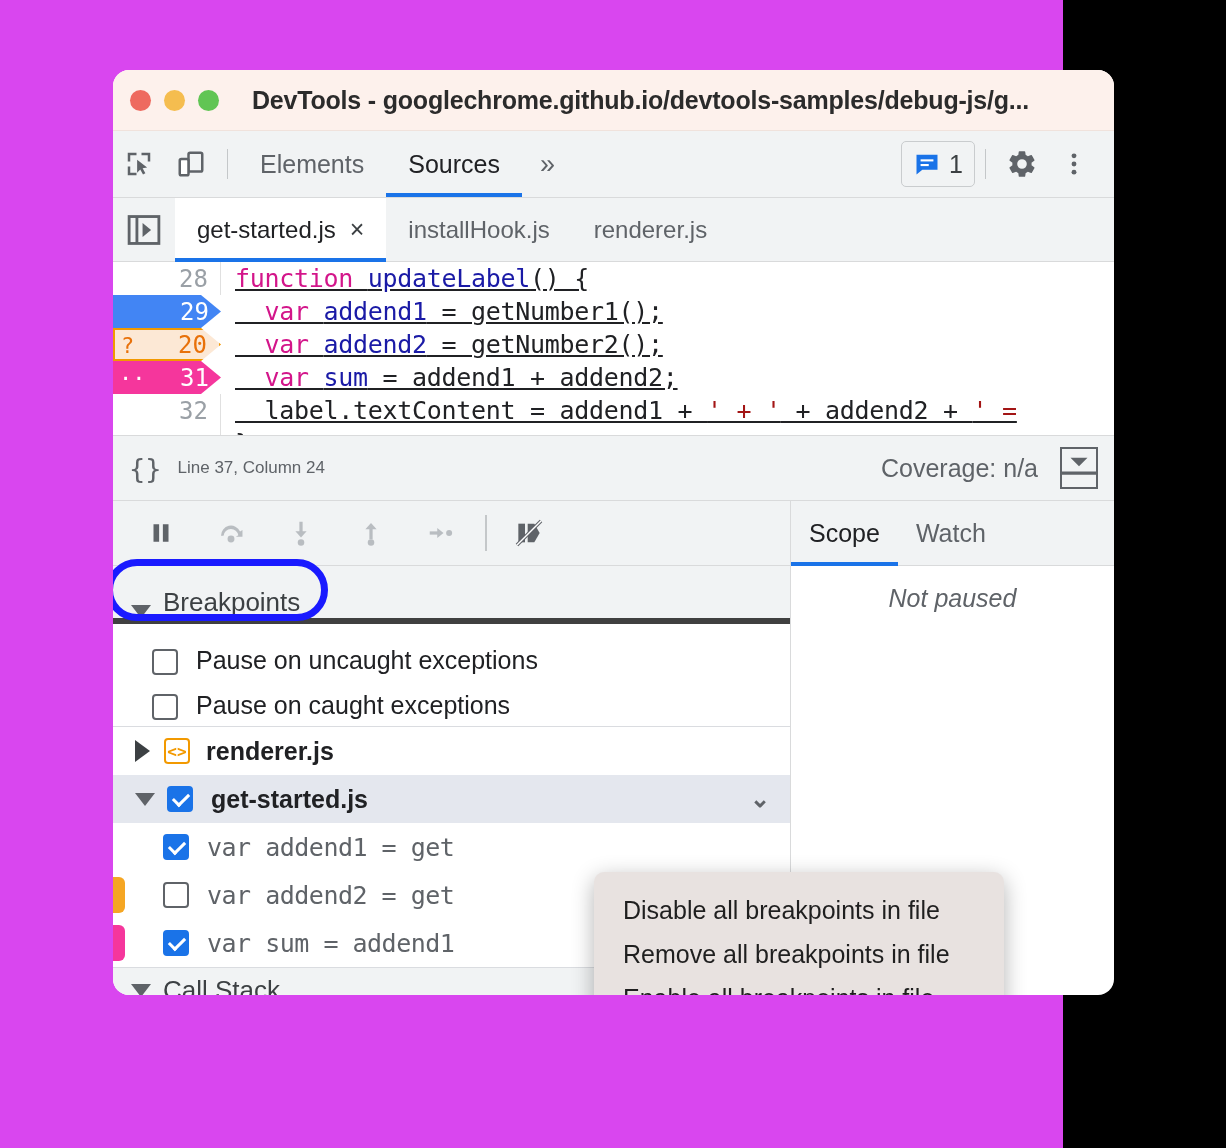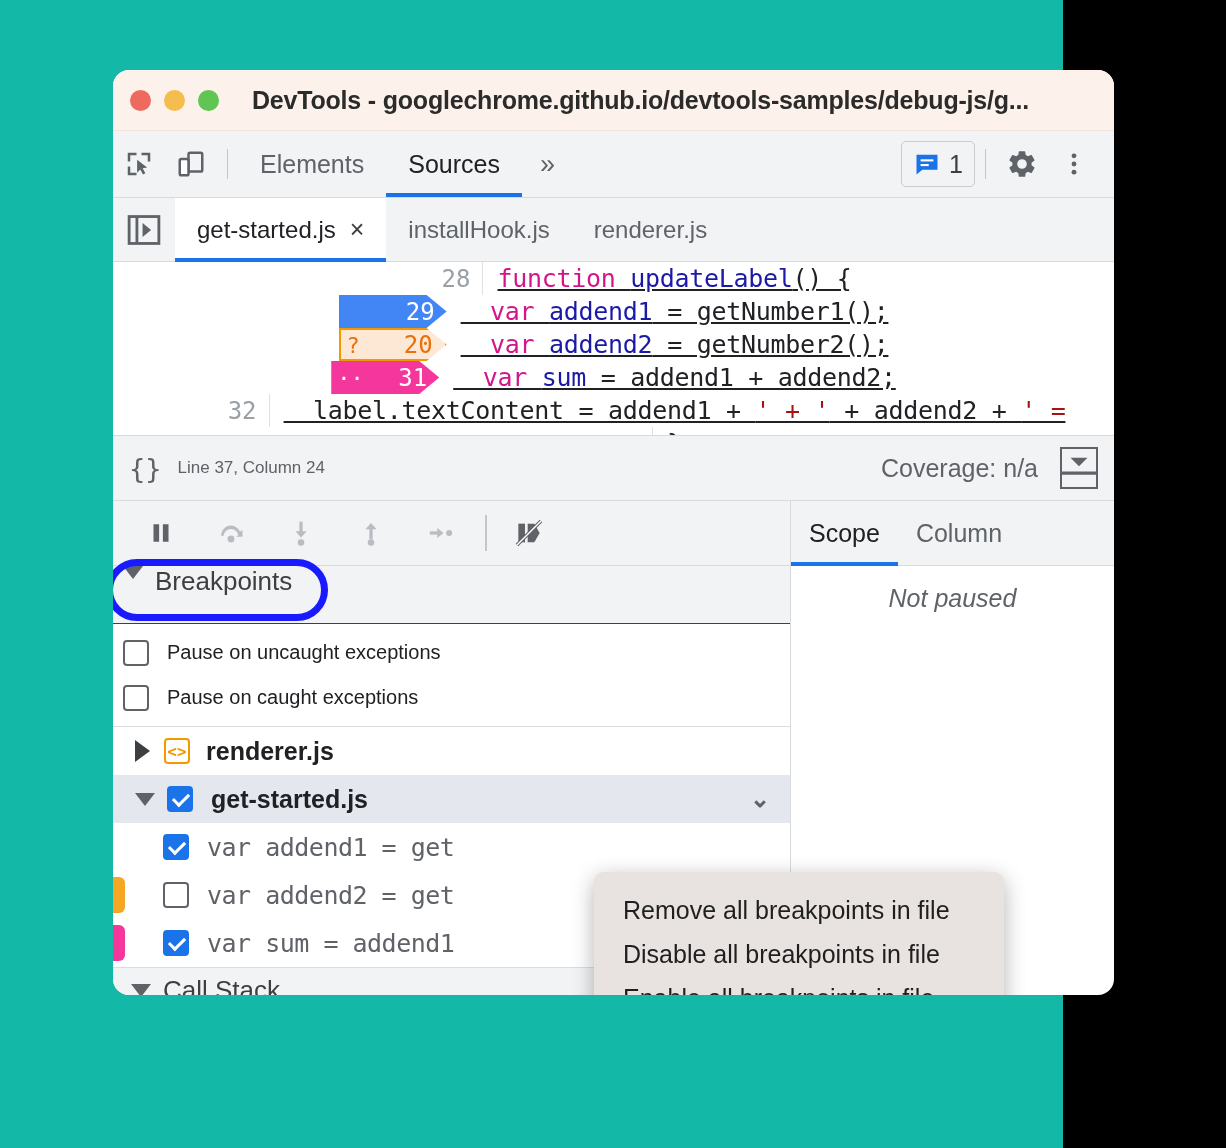--- a/index.html
+++ b/index.html
@@ -8,21 +8,21 @@
     background: #000000;
     width: 1226px;
     height: 1148px;
     overflow: hidden;
     font-family: "Liberation Sans", sans-serif;
   }
   #root {
     position: relative;
     width: 1063px;
     height: 1148px;
-    background: #14b8a6;
+    background: #d946ef;
   }
 
   
   #window {
     position: absolute;
     left: 113px;
     top: 70px;
     width: 1001px;
     height: 925px;
     background: #ffffff;
@@ -170,21 +170,20 @@
     background: #ffffff;
     position: relative;
     overflow: hidden;
     font-family: "DejaVu Sans Mono", monospace;
   }
   .code-line {
     height: 33px;
     display: flex;
     align-items: center;
     position: relative;
-    justify-content: center;
   }
   .gutter {
     width: 108px;
     flex: 0 0 auto;
     height: 33px;
     position: relative;
     display: flex;
     align-items: center;
     justify-content: flex-end;
     box-sizing: border-box;
@@ -303,24 +302,24 @@
     background: #c4c7c9;
     margin: 0 16px 0 0;
     flex: 0 0 auto;
   }
 
   
   #bp-header {
     height: 58px;
     background: #f1f3f4;
     display: flex;
-    align-items: flex-start;
-    padding-left: 10px;
-    box-sizing: border-box;
-    border-bottom: 1px solid #404040;
+    align-items: flex-end;
+    padding-left: 18px;
+    box-sizing: border-box;
+    border-bottom: 6px solid #404040;
     font-size: 26px;
     color: #3c4043;
   }
   .tri-down {
     width: 0; height: 0;
     border-left: 10px solid transparent;
     border-right: 10px solid transparent;
     border-top: 13px solid #5f6368;
     margin-right: 12px;
     flex: 0 0 auto;
@@ -343,23 +342,23 @@
     border-radius: 36px;
     box-sizing: border-box;
     pointer-events: none;
     z-index: 30;
   }
 
   
   .pause-row {
     height: 45px;
     display: flex;
-    align-items: center;
-    padding-left: 10px;
-    font-size: 20px;
+    align-items: flex-end;
+    padding-left: 39px;
+    font-size: 25px;
     color: #202124;
     box-sizing: border-box;
   }
   .chk {
     width: 26px; height: 26px;
     border: 2px solid #5f6368;
     border-radius: 4px;
     margin-right: 18px;
     flex: 0 0 auto;
     background: #ffffff;
@@ -751,27 +750,27 @@
           <span class="tri-down"></span>
           <span>Call Stack</span>
         </div>
 
         <div id="bp-highlight"></div>
       </div>
 
       <div id="debug-right">
         <div id="scope-tabs">
           <div class="scope-tab active">Scope</div>
-          <div class="scope-tab">Column</div>
+          <div class="scope-tab">Watch</div>
         </div>
         <div id="not-paused">Not paused</div>
       </div>
     </div>
 
     <div id="context-menu">
+      <div class="ctx-item">Disable all breakpoints in file</div>
       <div class="ctx-item">Remove all breakpoints in file</div>
-      <div class="ctx-item">Disable all breakpoints in file</div>
       <div class="ctx-item">Enable all breakpoints in file</div>
 
     </div>
 
   </div>
 </div>
 
 </body></html>

